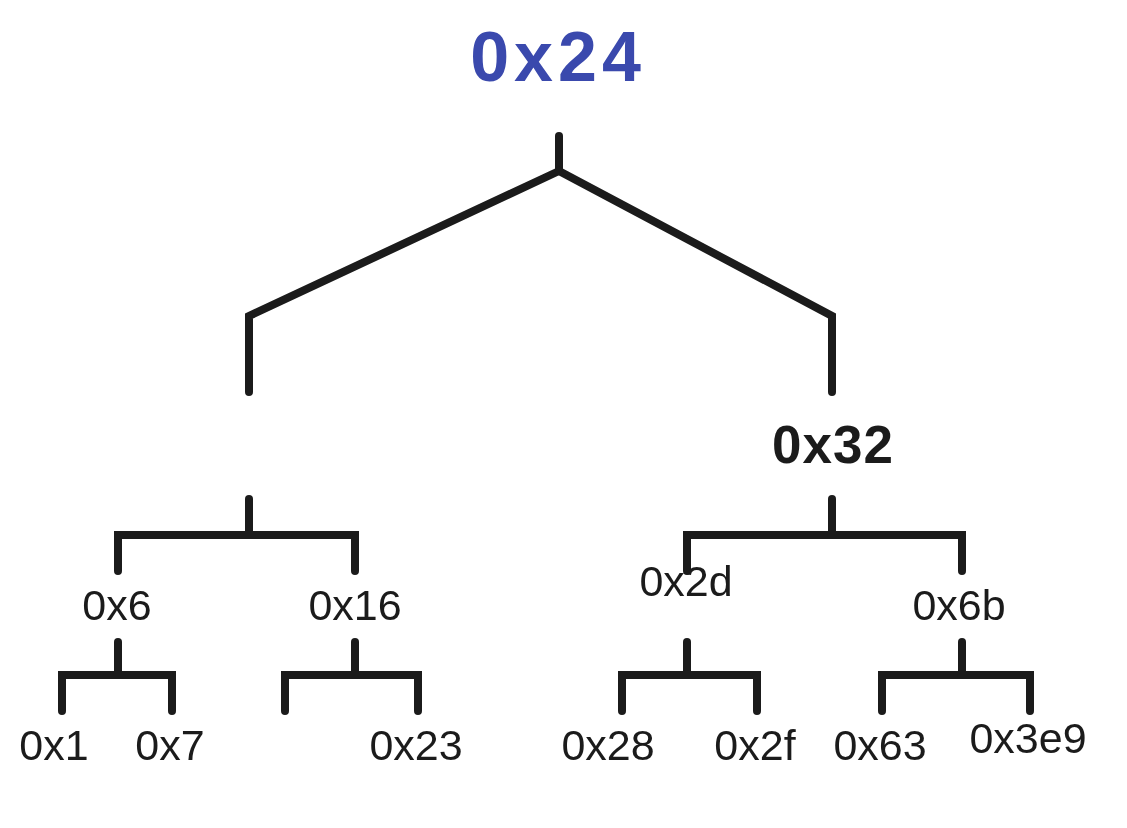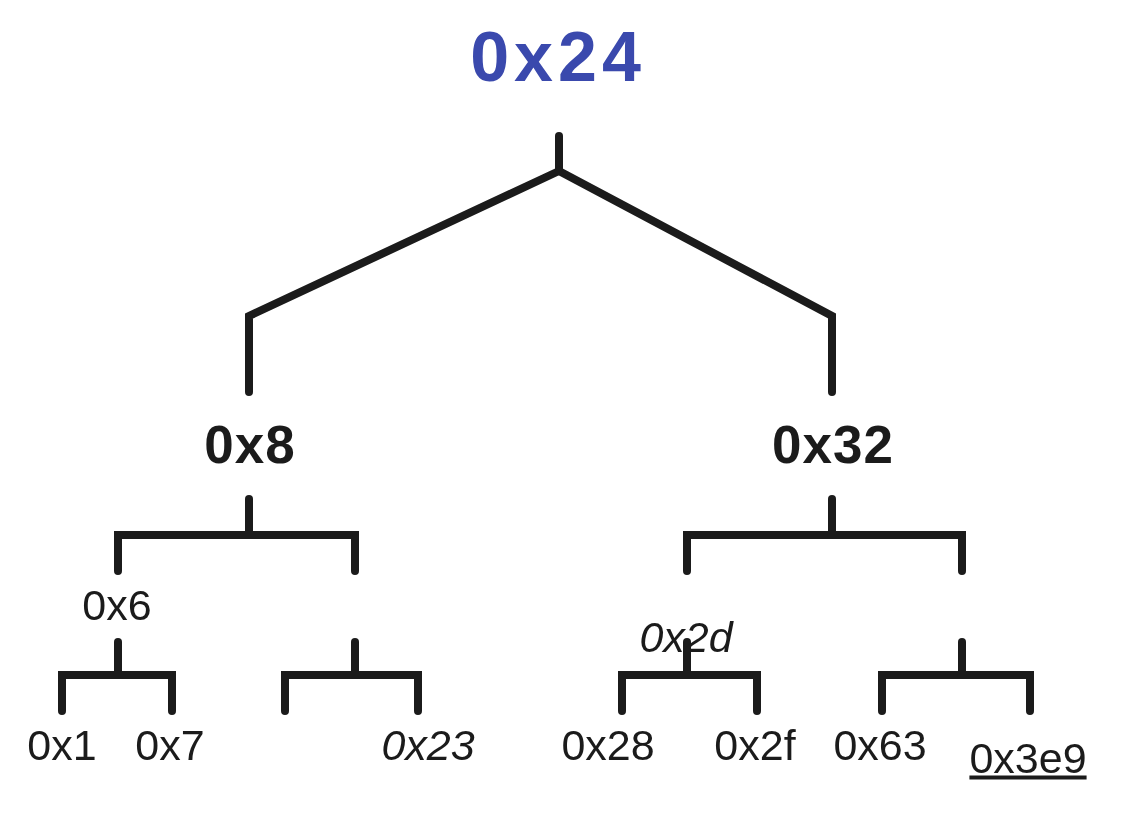--- a/index.html
+++ b/index.html
@@ -94,27 +94,28 @@
     </g>
 
     <g>
       <path d="M962 642 V672"></path>
       <path d="M882 711 V675 H1030 V711"></path>
     </g>
   </svg>
 
   <div class="node lvl-root" style="left:558px; top:57px;">0x24</div>
 
-  <div class="node lvl-2" style="left:250px; top:444px;">0x8</div>
   <div class="node lvl-2" style="left:833px; top:444px;text-align:center;">0x32</div>
 
   <div class="node lvl-3" style="left:117px; top:605px;">0x6</div>
-  <div class="node lvl-3" style="left:686px; top:637px;font-style:italic;">0x2d</div>
+  <div class="node lvl-3" style="left:355px; top:605px;">0x16</div>
+  <div class="node lvl-3" style="left:686px; top:581px;">0x2d</div>
+  <div class="node lvl-3" style="left:959px; top:605px;">0x6b</div>
 
-  <div class="node lvl-4" style="left:62px; top:745px;">0x1</div>
+  <div class="node lvl-4" style="left:54px; top:745px;">0x1</div>
   <div class="node lvl-4" style="left:170px; top:745px;">0x7</div>
-  <div class="node lvl-4" style="left:428px; top:745px;font-style:italic;">0x23</div>
+  <div class="node lvl-4" style="left:416px; top:745px;">0x23</div>
   <div class="node lvl-4" style="left:608px; top:745px;">0x28</div>
   <div class="node lvl-4" style="left:755px; top:745px;">0x2f</div>
   <div class="node lvl-4" style="left:880px; top:745px;">0x63</div>
-  <div class="node lvl-4" style="left:1028px; top:758px;text-decoration:underline;">0x3e9</div>
+  <div class="node lvl-4" style="left:1028px; top:738px;">0x3e9</div>
 
 </div>
 
 </body></html>

